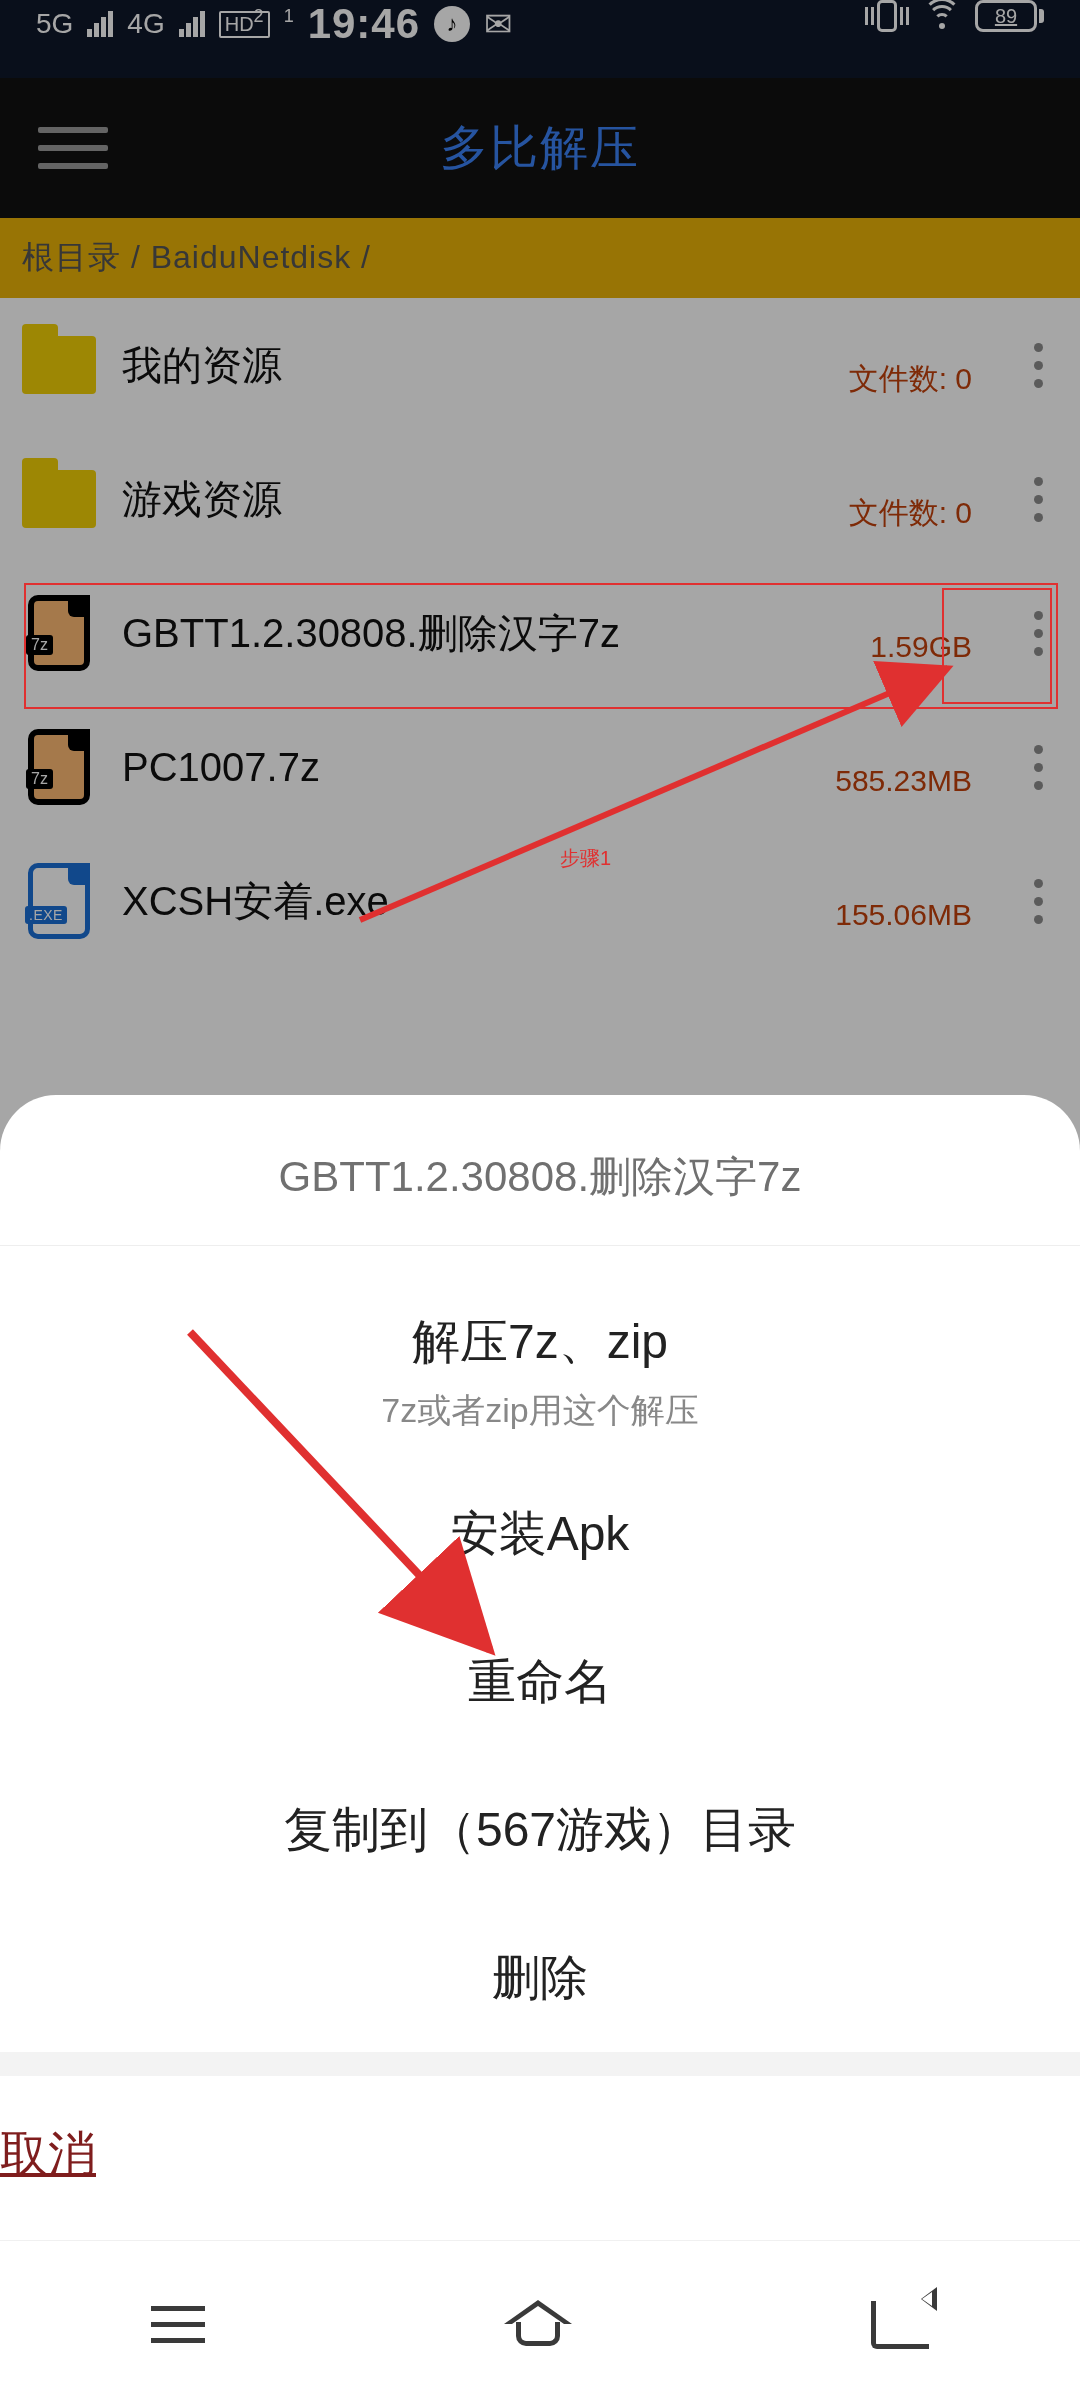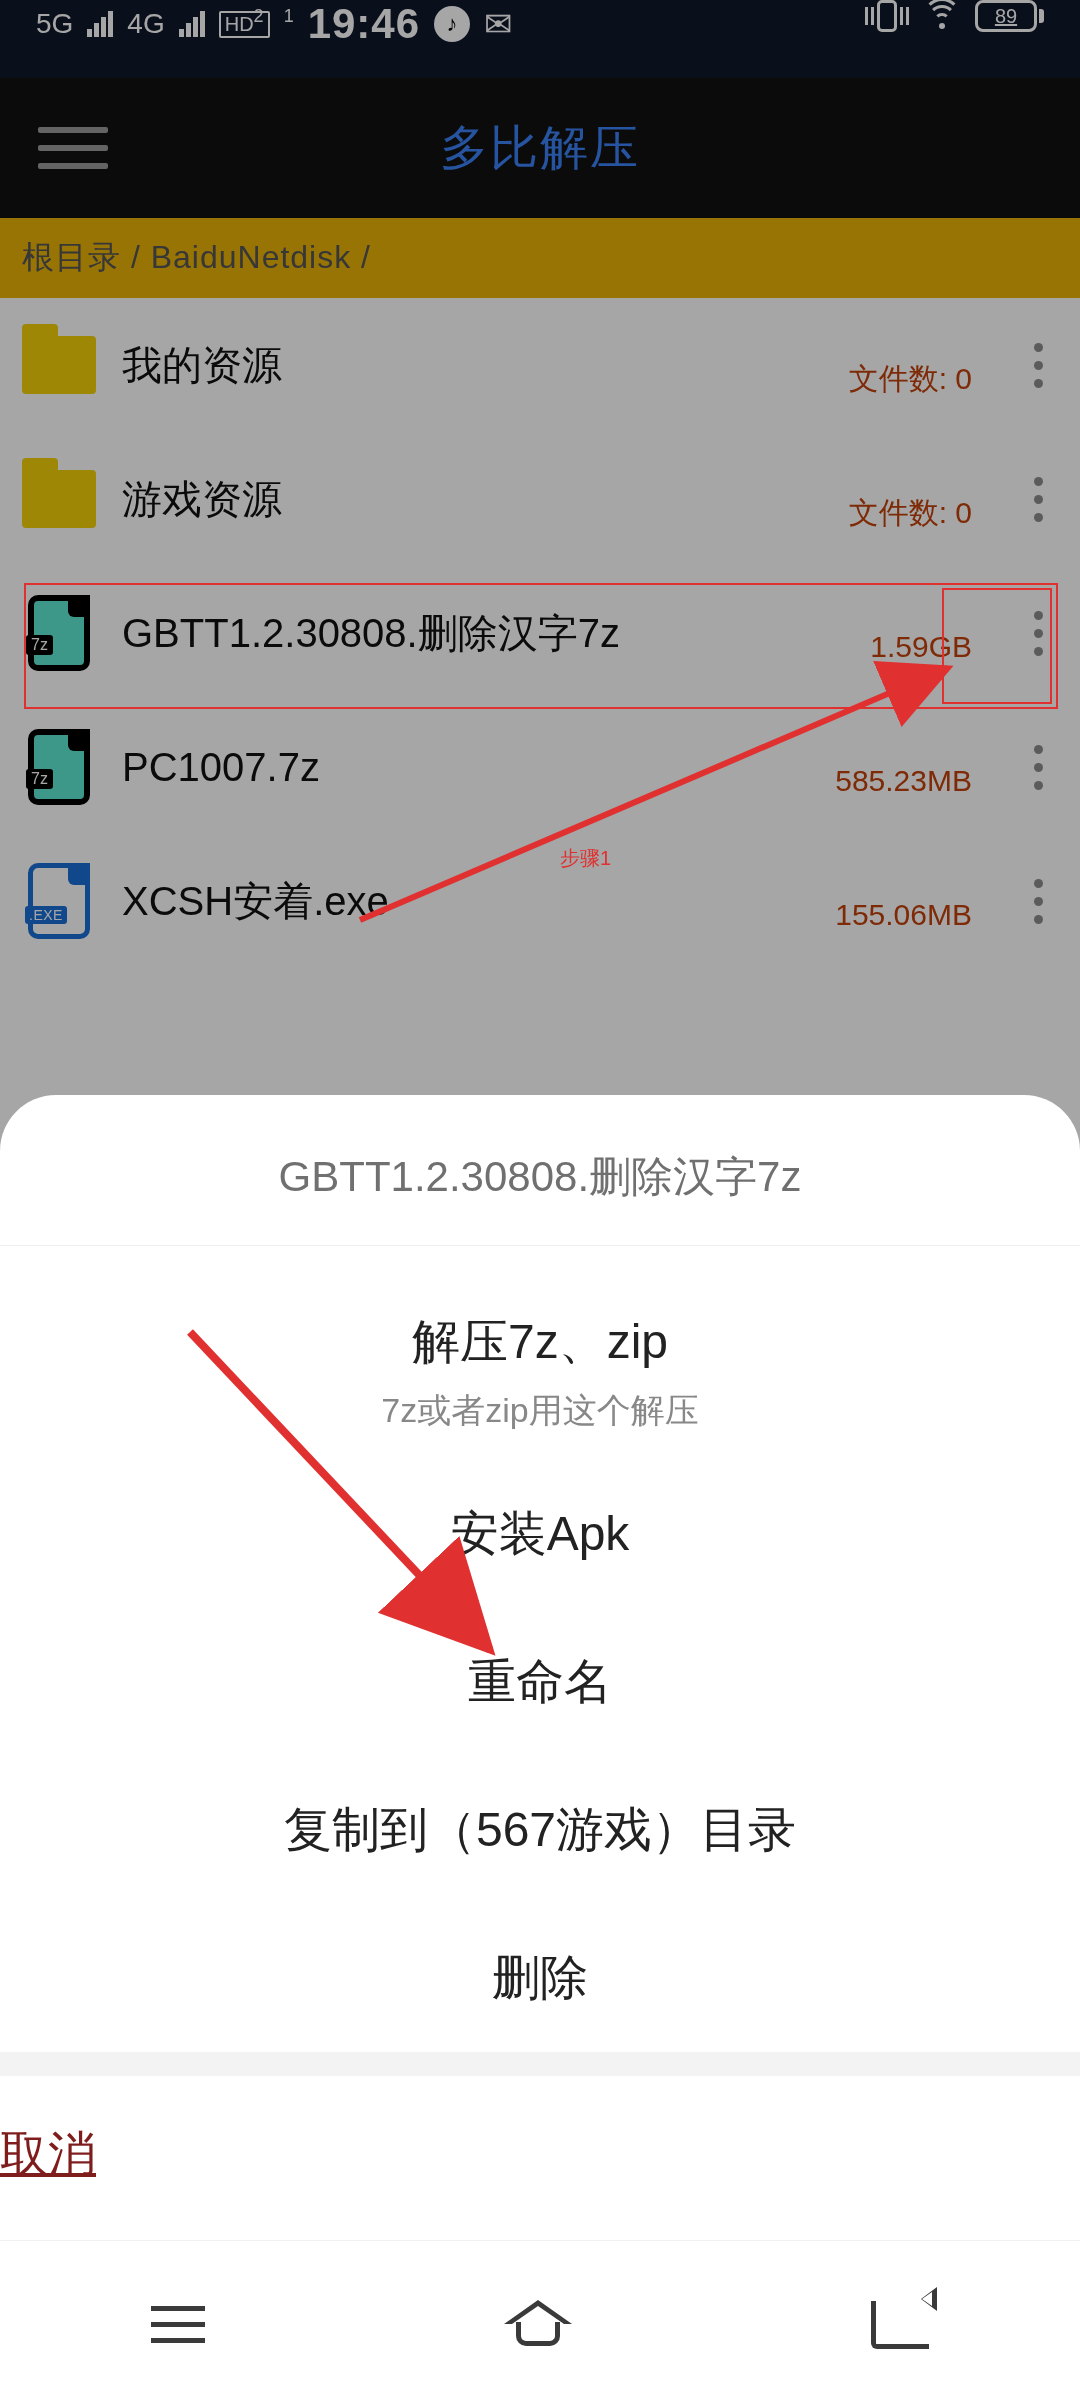--- a/index.html
+++ b/index.html
@@ -47,21 +47,21 @@
   .row .name { flex: 1; font-size: 40px; color:#111; white-space:nowrap; overflow:hidden; text-overflow:ellipsis; }
   .row .meta { font-size: 30px; color:#c2410c; margin-right: 20px; white-space:nowrap;margin-top:28px; }
   .more { width: 44px; display:flex; flex-direction:column; align-items:center; gap: 9px; padding: 8px; }
   .more span { width: 9px; height: 9px; background:#8d8d8d; border-radius:50%; }
 
   
   .folder { width: 74px; height: 58px; background:#f2d007; border-radius: 4px; position:relative; }
   .folder::before { content:""; position:absolute; top:-12px; left:0; width:36px; height:16px; background:#f2d007; border-radius:4px 4px 0 0; }
 
   
-  .archive { width: 62px; height: 76px; border: 6px solid #000; border-radius: 10px 18px 10px 10px; position:relative; background:#5eead4; }
+  .archive { width: 62px; height: 76px; border: 6px solid #000; border-radius: 10px 18px 10px 10px; position:relative; background:#fdba74; }
   .archive::after { content:""; position:absolute; top:-6px; right:-6px; width:22px; height:22px; background:#000; border-bottom-left-radius:6px; }
   .archive .badge { position:absolute; left:-8px; bottom:10px; background:#000; color:#fff; font-size:16px; padding:2px 5px; border-radius:3px; line-height:1; }
 
   
   .exe { width: 62px; height: 76px; border: 5px solid #1b6fd6; border-radius: 10px 18px 10px 10px; position:relative; background:#fff; }
   .exe::after { content:""; position:absolute; top:-5px; right:-5px; width:22px; height:22px; background:#1b6fd6; border-bottom-left-radius:6px; }
   .exe .badge { position:absolute; left:-8px; bottom:10px; background:#1b6fd6; color:#fff; font-size:14px; padding:2px 4px; border-radius:3px; line-height:1; letter-spacing:0.5px; }
 
   
   .anno-box { position:absolute; border: 2px solid #e03030; pointer-events:none; z-index: 8; }

